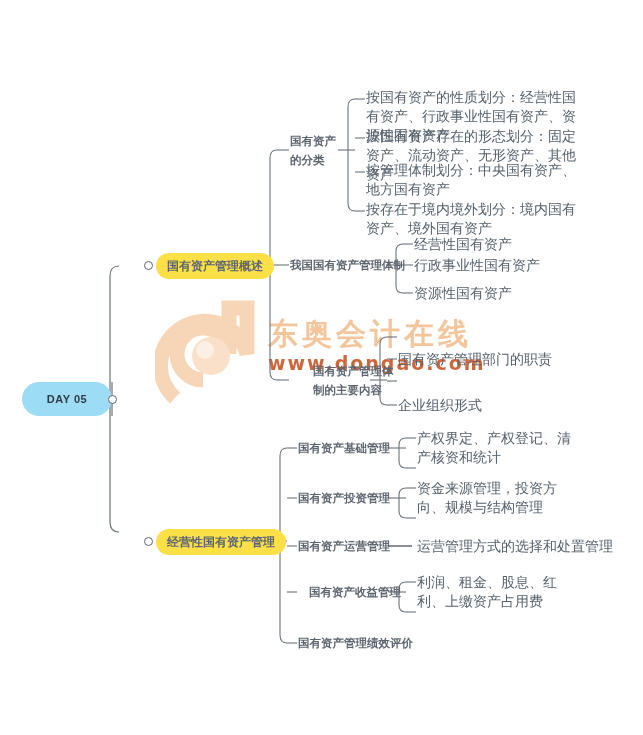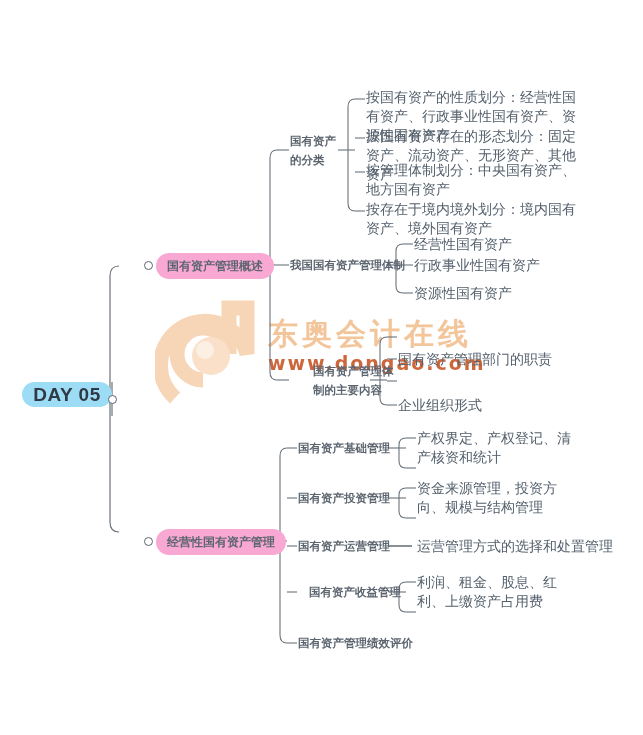--- a/index.html
+++ b/index.html
@@ -16,26 +16,26 @@
   .wm-logo{left:155px;top:298px;width:112px;height:112px;opacity:.55;}
   .wm-text{left:268px;top:314px;font-size:30px;letter-spacing:4px;color:#f0b27a;
            opacity:.75;font-weight:bold;font-family:"DejaVu Sans",sans-serif;}
   .wm-url{left:268px;top:352px;font-size:19px;letter-spacing:2px;color:#c2410c;
           opacity:.8;font-weight:bold;font-family:"DejaVu Sans",sans-serif;}
 
   
   .node{position:absolute;box-sizing:border-box;}
 
   .pill-root{
-    left:22px;top:382px;width:90px;height:25px;border-radius:17px;
-    background:#9ddcf5;color:#2f3a46;font-size:19px;font-weight:bold;
+    left:22px;top:382px;width:90px;height:34px;border-radius:17px;
+    background:#9ddcf5;color:#2f3a46;font-size:11px;font-weight:bold;
     display:flex;align-items:center;justify-content:center;letter-spacing:.5px;
   }
   .pill-gray{
-    height:26px;border-radius:13px;background:#f9a8d4;color:#5d6670;
+    height:26px;border-radius:13px;background:#fde047;color:#5d6670;
     font-size:12px;font-weight:bold;display:flex;align-items:center;
     justify-content:center;padding:0 11px;white-space:nowrap;
   }
 
   .lbl{
     position:absolute;color:#5d6670;font-size:11.5px;font-weight:bold;
     line-height:19px;white-space:nowrap;
   }
   .lbl.wrap{white-space:normal;}
   .leaf{

